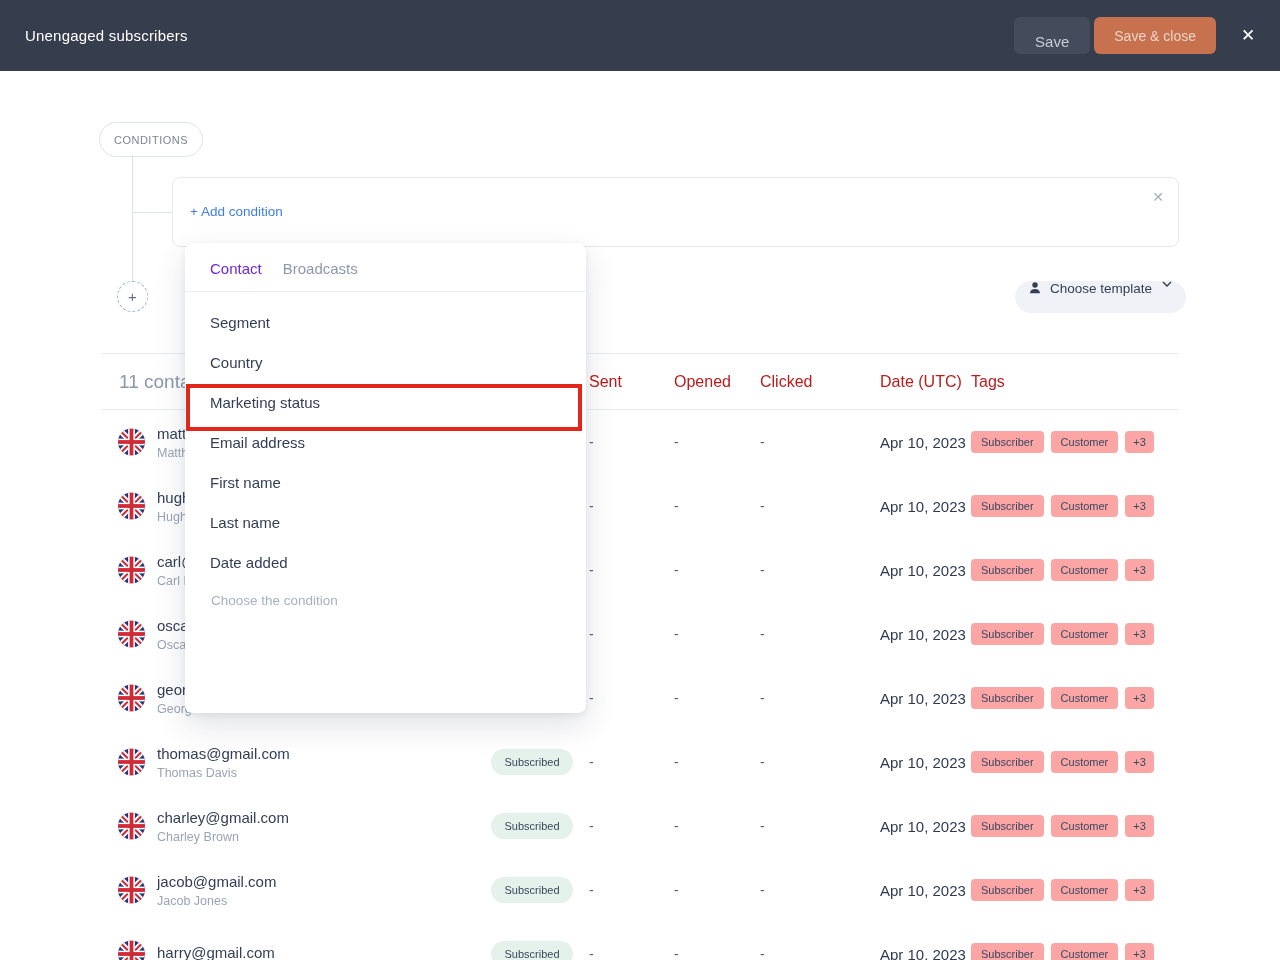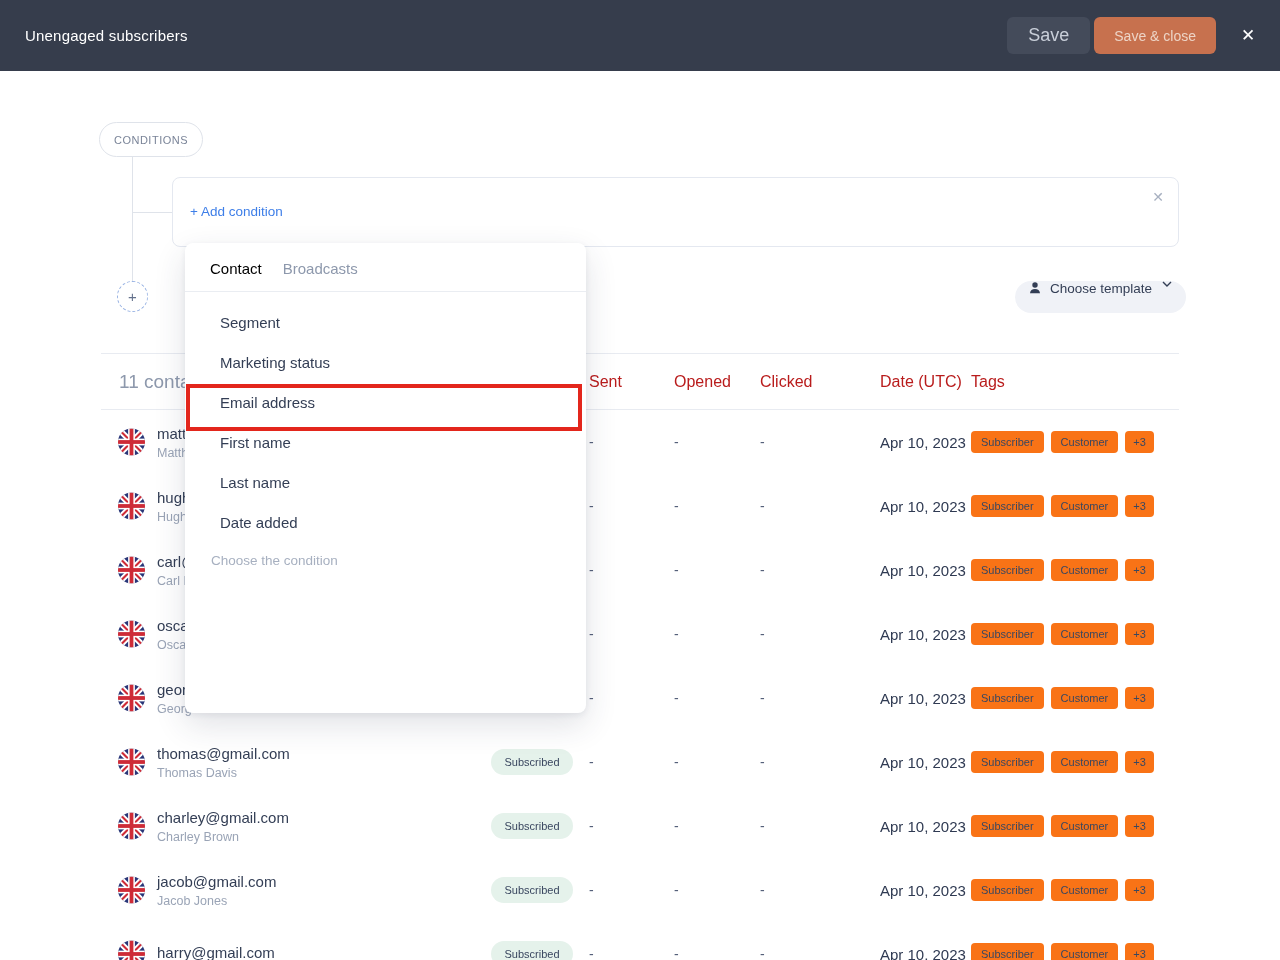--- a/index.html
+++ b/index.html
@@ -5,22 +5,22 @@
   * { margin:0; padding:0; box-sizing:border-box; }
   html,body { width:1280px; height:960px; overflow:hidden; background:#fff;
               font-family:"Liberation Sans", sans-serif; }
   .screen { position:relative; width:1280px; height:960px; background:#fff; overflow:hidden; }
 
   
   .topbar { position:absolute; left:0; top:0; width:1280px; height:71px; background:#363D4C;
             display:flex; align-items:center; z-index:100; }
   .topbar-title { margin-left:25px; color:#FFFFFF; font-size:15px; font-weight:500; letter-spacing:.2px; }
   .topbar-actions { position:absolute; right:0; top:0; height:71px; display:flex; align-items:center; }
-  .btn-save { height:37px; padding:8px 21px; background:#444B5A; border:none; border-radius:6px;
-              color:#C9CFD9; font-size:18px; font-family:inherit; cursor:pointer; }
+  .btn-save { height:37px; padding:16px 21px; background:#444B5A; border:none; border-radius:6px;
+              color:#C9CFD9; font-size:15px; font-family:inherit; cursor:pointer; }
   .btn-save-close { height:37px; padding:0 20px; margin-left:4px; background:#C7714E; border:none;
                     border-radius:6px; color:#EDD4C6; font-size:14px; font-weight:500; font-family:inherit; cursor:pointer; }
   .topbar-close { width:40px; margin:0 12px 0 12px; color:#FFFFFF; font-size:17px; text-align:center; cursor:pointer; }
 
   
   .conditions-pill { position:absolute; left:99px; top:122px; width:104px; height:35px;
                      border:1px solid #DFE3EA; border-radius:18px; display:flex; align-items:center;
                      justify-content:center; color:#7A8498; font-size:11px; letter-spacing:.5px; z-index:5; }
   .tree-v { position:absolute; left:132px; top:157px; width:1px; height:124px; background:#DFE3EA; }
   .tree-h { position:absolute; left:132px; top:212px; width:40px; height:1px; background:#DFE3EA; }
@@ -31,24 +31,24 @@
                     border:1px solid #E4E8F0; border-radius:8px; z-index:10; }
   .add-condition { position:absolute; left:17px; top:26px; color:#3D7EE8; font-size:13.5px; font-weight:500; cursor:pointer; }
   .card-close { position:absolute; right:14px; top:11px; color:#A7B0C0; font-size:14px; cursor:pointer; }
 
   
   .dropdown { position:absolute; left:185px; top:243px; width:401px; height:470px; background:#fff;
               border-radius:8px; z-index:40;
               box-shadow:0 12px 32px rgba(40,50,80,.14), 0 2px 6px rgba(40,50,80,.08); }
   .dropdown-tabs { display:flex; align-items:center; gap:21px; padding:17px 25px 14px 25px; }
   .dd-tab { font-size:15px; color:#8D98AC; cursor:pointer; }
-  .dd-tab.active { color:#000000; font-weight:500; }
+  .dd-tab.active { color:#6d28d9; font-weight:500; }
   .dropdown-sep { height:1px; background:#EAEDF2; width:100%; }
   .dropdown-items { padding-top:11px; }
-  .menu-item { height:40px; line-height:40px; padding-left:35px; font-size:15px; color:#333E55; cursor:pointer; }
+  .menu-item { height:40px; line-height:40px; padding-left:25px; font-size:15px; color:#333E55; cursor:pointer; }
   .dropdown-hint { margin-top:10px; padding-left:26px; font-size:13.5px; color:#A7B0C0; }
 
   
   .annotation-box { position:absolute; left:186px; top:384px; width:396px; height:47px;
                     border:4px solid #E3261C; z-index:60; pointer-events:none; }
 
   
   .choose-template { position:absolute; left:1015px; top:281px; height:32px; padding:0 14px 0 13px;
                      background:#F0F2F7; border:none; border-radius:16px; display:flex; align-items:flex-start;
                      gap:8px; font-size:13.5px; color:#333E55; font-family:inherit; cursor:pointer; z-index:5; }
@@ -68,21 +68,21 @@
   .flag svg { display:block; width:27px; height:27px; }
   .contact { position:absolute; left:56px; top:50%; transform:translateY(-50%); }
   .email { font-size:15px; font-weight:500; color:#333E55; white-space:nowrap; cursor:pointer; }
   .name  { font-size:12.5px; color:#9AA4B6; margin-top:4px; white-space:nowrap; }
   .status { position:absolute; left:363px; top:50%; transform:translateY(-50%); width:136px;
             display:flex; justify-content:center; }
   .status-pill { background:#E5F2EB; color:#3A4760; font-size:11px; padding:7px 13px; border-radius:14px; }
   .cell { position:absolute; top:50%; transform:translateY(-50%); font-size:14px; color:#55607A; }
   .cell.date { font-size:15px; color:#2F3A52; }
   .tags { position:absolute; left:870px; top:50%; transform:translateY(-50%); display:flex; gap:7px; }
-  .tag-pill { background:#f97316; color:#3A4760; font-size:11px; padding:5px 10px; border-radius:4px;
+  .tag-pill { background:#fca5a5; color:#3A4760; font-size:11px; padding:5px 10px; border-radius:4px;
               white-space:nowrap; cursor:pointer; }
   .tag-pill.more { padding:5px 8px; }
 </style>
 </head>
 <body>
 
 <div class="screen">
 
   <div class="topbar">
     <div class="topbar-title">Unengaged subscribers</div>
@@ -401,20 +401,21 @@
   </div>
 
   <div class="dropdown">
     <div class="dropdown-tabs" id="dd-tabs">
         <div class="dd-tab active">Contact</div>
         <div class="dd-tab">Broadcasts</div>
       </div>
     <div class="dropdown-sep"></div>
     <div class="dropdown-items" id="dd-items">
         <div class="menu-item">Segment</div>
+        <div class="menu-item">Country</div>
         <div class="menu-item">Marketing status</div>
         <div class="menu-item">Email address</div>
         <div class="menu-item">First name</div>
         <div class="menu-item">Last name</div>
         <div class="menu-item">Date added</div>
       </div>
     <div class="dropdown-hint">Choose the condition</div>
   </div>
 
   <div class="annotation-box"></div>

